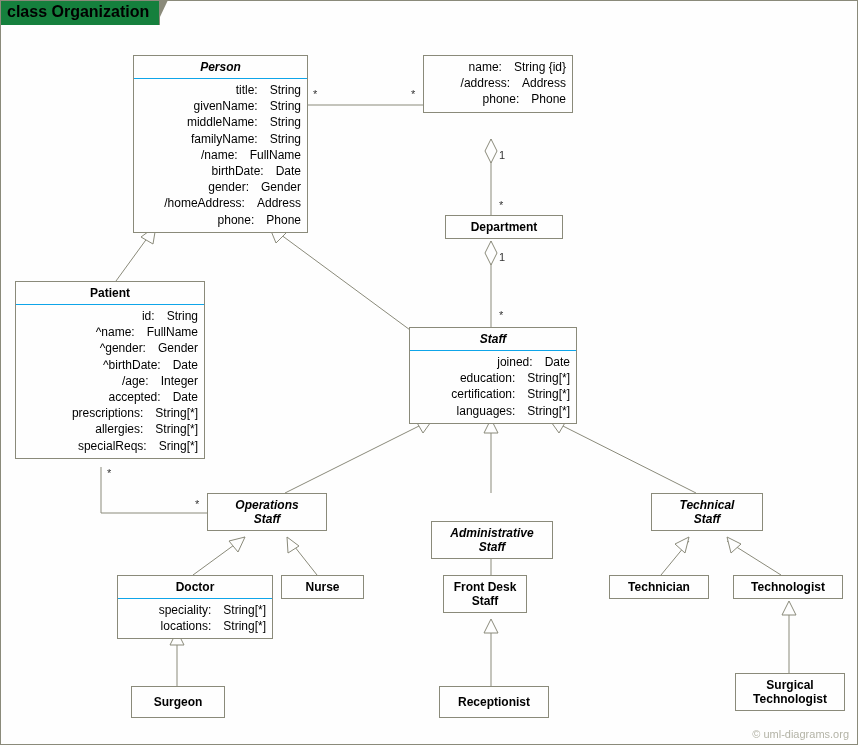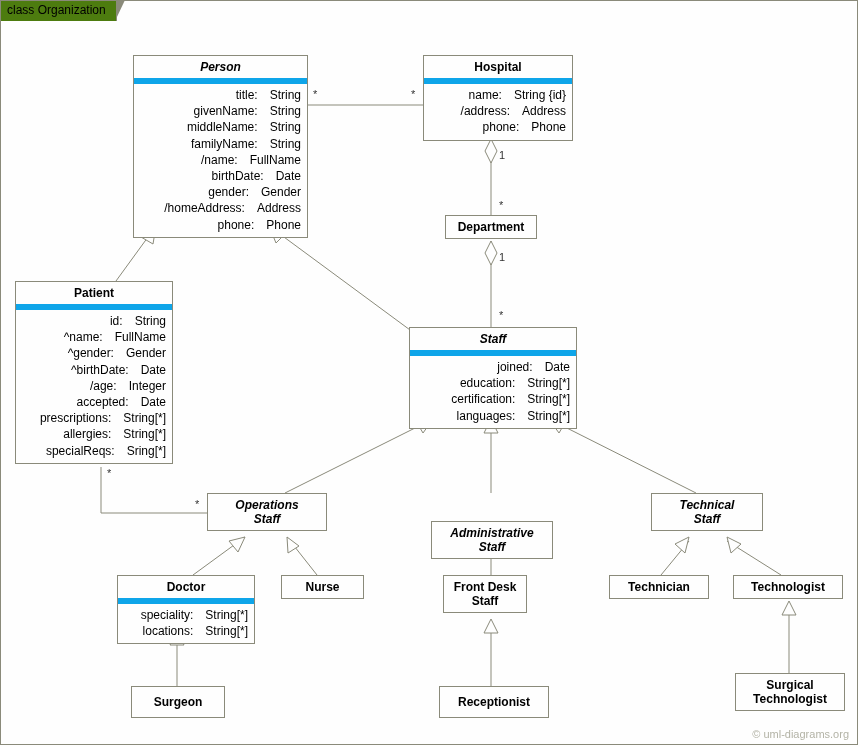--- a/index.html
+++ b/index.html
@@ -14,24 +14,24 @@
     height: 745px;
     border: 1px solid #8a8a7a;
     background: #fefefe;
     box-sizing: border-box;
   }
   .frame-tab {
     position: absolute;
     top: -1px; left: -1px;
     border: 1px solid #8a8a7a;
     border-bottom: none;
-    background: #4d7c0f;
+    background: #15803d;
     padding: 2px 10px 4px 6px;
-    font-weight: normal;
-    font-size: 12px;
+    font-weight: bold;
+    font-size: 16px;
   }
   .frame-tab::after {
     content: "";
     position: absolute;
     right: -9px; top: -1px;
     width: 0; height: 0;
     border-top: 0 solid transparent;
     border-bottom: 19px solid transparent;
     border-left: 9px solid #8a8a7a;
   }
@@ -39,21 +39,21 @@
     position: absolute;
     border: 1px solid #8a8a7a;
     background: #fefefe;
     box-sizing: border-box;
   }
   .class-title {
     text-align: center;
     font-weight: bold;
     font-style: italic;
     padding: 4px 6px;
-    border-bottom: 6px solid #0ea5e9;
+    border-bottom: 1px solid #0ea5e9;
   }
   .class-title.plain { font-style: normal; }
   .class-body {
     padding: 3px 6px 4px 6px;
   }
   .attr-row { display: flex; justify-content: flex-end; line-height: 1.35; white-space: nowrap; }
   .attr-row .n { margin-right: 12px; }
   svg.edges { position: absolute; inset: 0; width: 100%; height: 100%; pointer-events: none; }
   .mult { position: absolute; font-size: 11px; color: #333; }
   .copyright {
@@ -173,42 +173,41 @@
           <span>Address</span>
         </div>
         <div class="attr-row">
           <span class="n">phone:</span>
           <span>Phone</span>
         </div>
       </div>
   </div>
 
   <div class="class-box" style="left:422px;top:54px;width:150px">
-    <div class="class-title plain">Hospital</div>
     <div class="class-body" id="hospital-attrs">
         <div class="attr-row">
           <span class="n">name:</span>
           <span>String {id}</span>
         </div>
         <div class="attr-row">
           <span class="n">/address:</span>
           <span>Address</span>
         </div>
         <div class="attr-row">
           <span class="n">phone:</span>
           <span>Phone</span>
         </div>
       </div>
   </div>
 
-  <div class="class-box" style="left:444px;top:214px;width:92px">
+  <div class="class-box" style="left:444px;top:214px;width:118px">
     <div class="class-title plain" style="border-bottom:none">Department</div>
   </div>
 
-  <div class="class-box" style="left:14px;top:280px;width:158px">
+  <div class="class-box" style="left:14px;top:280px;width:190px">
     <div class="class-title plain">Patient</div>
     <div class="class-body" id="patient-attrs">
         <div class="attr-row">
           <span class="n">id:</span>
           <span>String</span>
         </div>
         <div class="attr-row">
           <span class="n">^name:</span>
           <span>FullName</span>
         </div>
@@ -276,21 +275,21 @@
       <span>Administrative</span><br><span>Staff</span>
     </div>
   </div>
 
   <div class="class-box" style="left:650px;top:492px;width:112px">
     <div class="class-title" style="border-bottom:none">
       <span>Technical</span><br><span>Staff</span>
     </div>
   </div>
 
-  <div class="class-box" style="left:116px;top:574px;width:138px">
+  <div class="class-box" style="left:116px;top:574px;width:156px">
     <div class="class-title plain">Doctor</div>
     <div class="class-body" id="doctor-attrs">
         <div class="attr-row">
           <span class="n">speciality:</span>
           <span>String[*]</span>
         </div>
         <div class="attr-row">
           <span class="n">locations:</span>
           <span>String[*]</span>
         </div>

